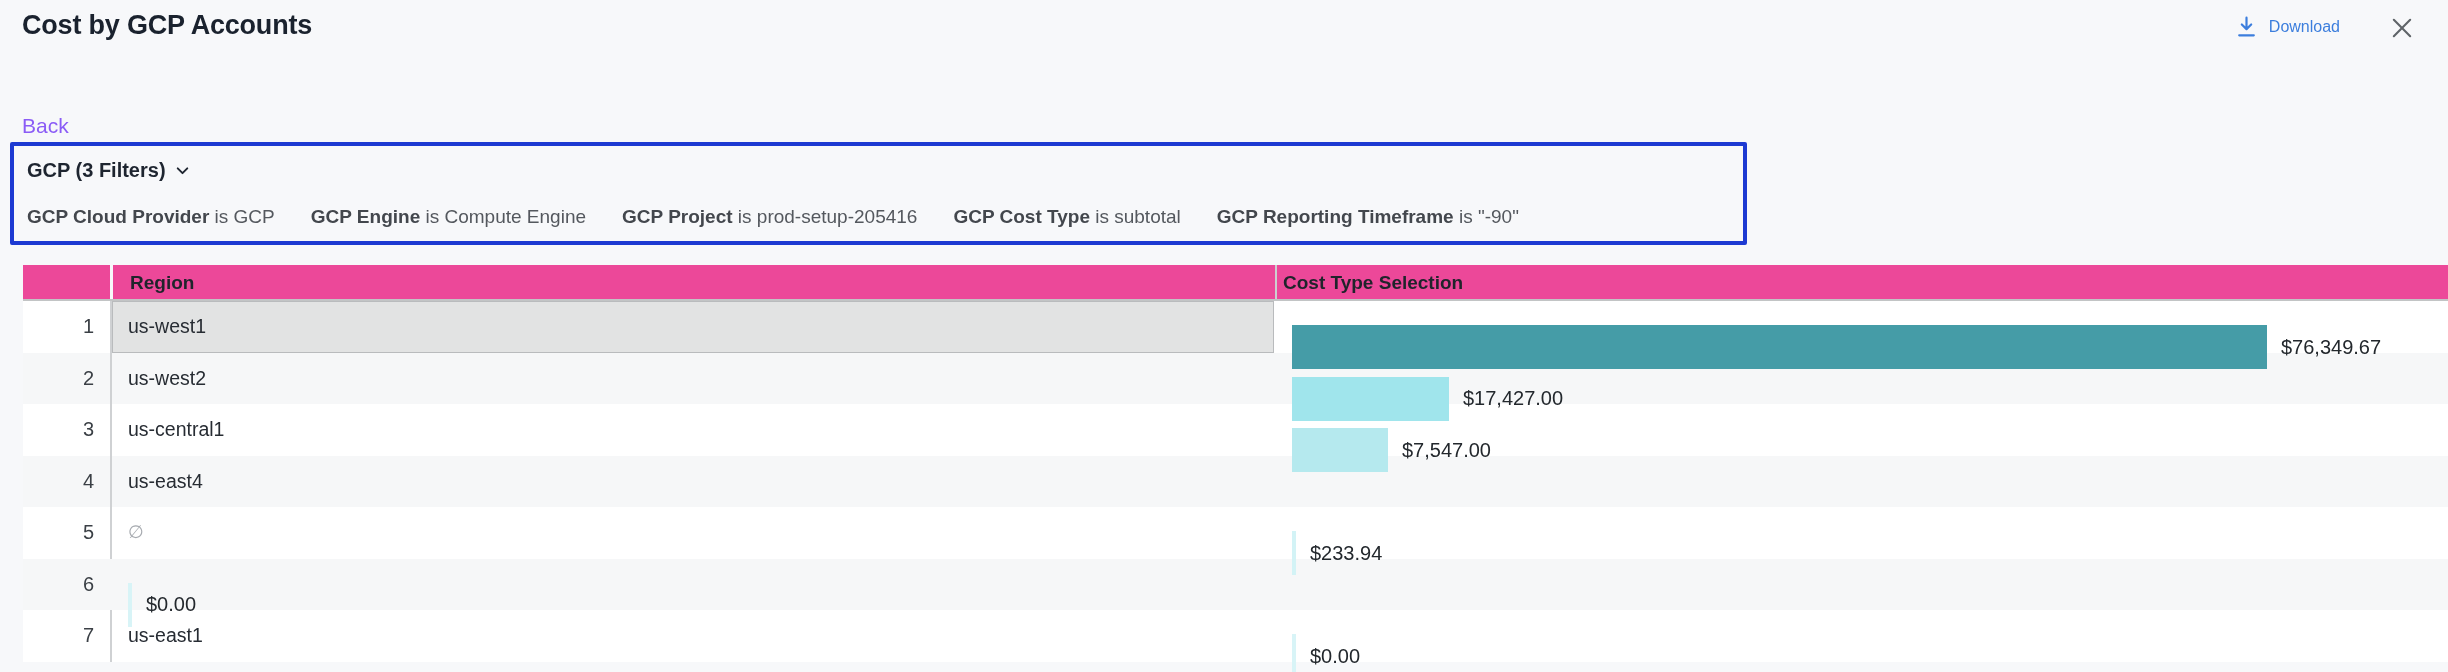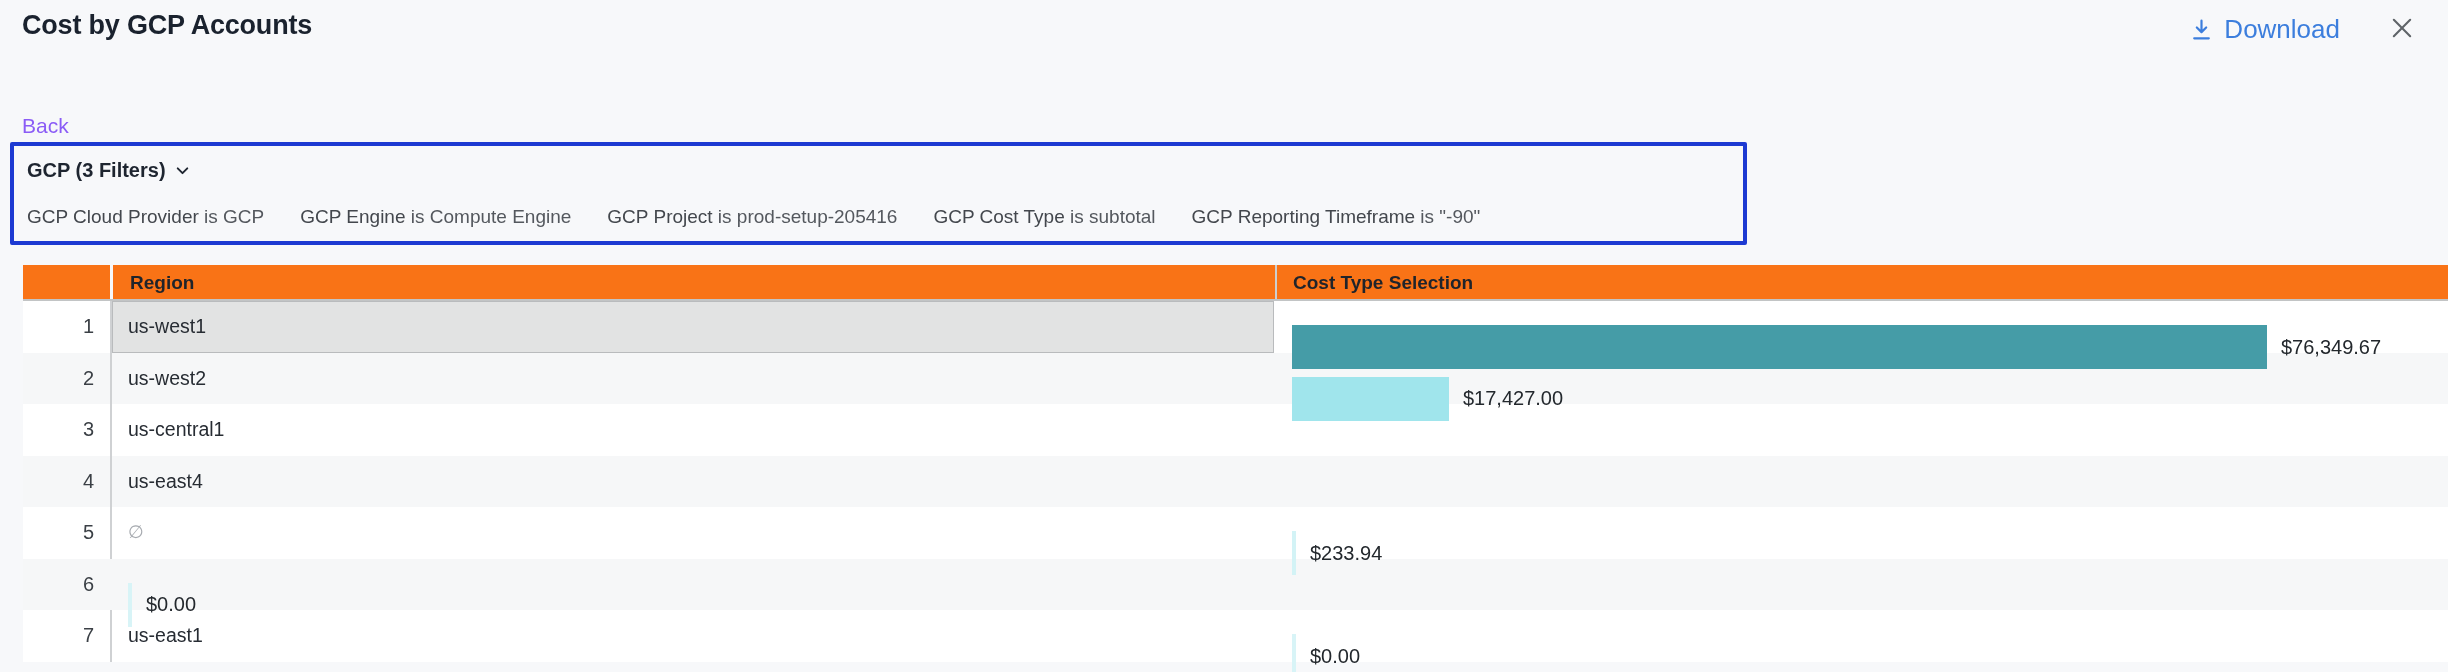--- a/index.html
+++ b/index.html
@@ -12,21 +12,21 @@
     overflow:hidden;
   }
   
   .page-title {
     position:absolute; left:22px; top:10px;
     font-size:27px; font-weight:700; color:#1a222e; letter-spacing:-0.2px;
   }
   .download-btn {
     position:absolute; right:108px; top:14px;
     display:flex; align-items:center; gap:10px;
-    color:#3c7edd; font-size:26px; font-weight:500; cursor:pointer;
+    color:#3c7edd; font-size:16px; font-weight:500; cursor:pointer;
     background:none; border:none; font-family:inherit;
   }
   .close-btn {
     position:absolute; right:32px; top:14px;
     background:none; border:none; cursor:pointer; line-height:0;
   }
   
   .back-link {
     position:absolute; left:22px; top:114px;
     font-size:21px; color:#8b5cf6; text-decoration:none; cursor:pointer;
@@ -40,30 +40,30 @@
     position:absolute; left:13px; top:13px;
     display:flex; align-items:center; gap:8px;
     font-size:20px; font-weight:700; color:#1e2530; cursor:pointer;
     background:none; border:none; font-family:inherit;
   }
   .filter-row {
     position:absolute; left:13px; top:60px;
     display:flex; gap:36px; white-space:nowrap;
     font-size:19px; color:#54585e;
   }
-  .filter-item b { font-weight:400; color:#43474d;margin-top:44px; }
+  .filter-item b { font-weight:700; color:#43474d;margin-top:44px; }
   
   .grid { position:absolute; left:23px; top:265px; width:2425px; }
   .grid-header { display:flex; height:36px; border-bottom:2px solid #c2c4c5; }
-  .gh-cell { background:#f97316; font-size:19px; font-weight:700; color:#1f242b; line-height:35px; }
+  .gh-cell { background:#ec4899; font-size:19px; font-weight:700; color:#1f242b; line-height:35px; }
   .gh-index { width:87px; }
   .gh-gap { width:3px; background:#f7f8fa; }
   .gh-region { width:1162px; padding-left:17px; }
   .gh-sep { width:2px; background:#cdcfd0; }
-  .gh-cost { flex:1; padding-left:16px; }
+  .gh-cost { flex:1; padding-left:6px; }
   .grid-row { display:flex; height:51.5px; background:#ffffff; }
   .grid-row.even { background:#f6f7f8; }
   .cell-index {
     width:87px; text-align:right; padding-right:16px;
     font-size:20px; color:#3b4046; line-height:51px;
   }
   .cell-region {
     width:1164px; border-left:2px solid #cfd1d3; padding-left:16px;
     font-size:19.5px; color:#272c33; line-height:51px; cursor:pointer;
   }
@@ -146,20 +146,24 @@
     <div class="cell-cost">
       <div class="bar" style="width: 157px; background: rgb(160, 229, 236);"></div>
       <span class="bar-value">$17,427.00</span>
     </div>
   </div>
 
   <div class="grid-row">
     <div class="cell-index">3</div>
     <div class="cell-region">us-central1</div>
     <div class="cell-gap"></div>
+    <div class="cell-cost">
+      <div class="bar" style="width: 96px; background: rgb(181, 233, 238);"></div>
+      <span class="bar-value">$7,547.00</span>
+    </div>
   </div>
 
   <div class="grid-row even">
     <div class="cell-index">4</div>
     <div class="cell-region">us-east4</div>
     <div class="cell-gap"></div>
   </div>
 
   <div class="grid-row">
     <div class="cell-index">5</div>

